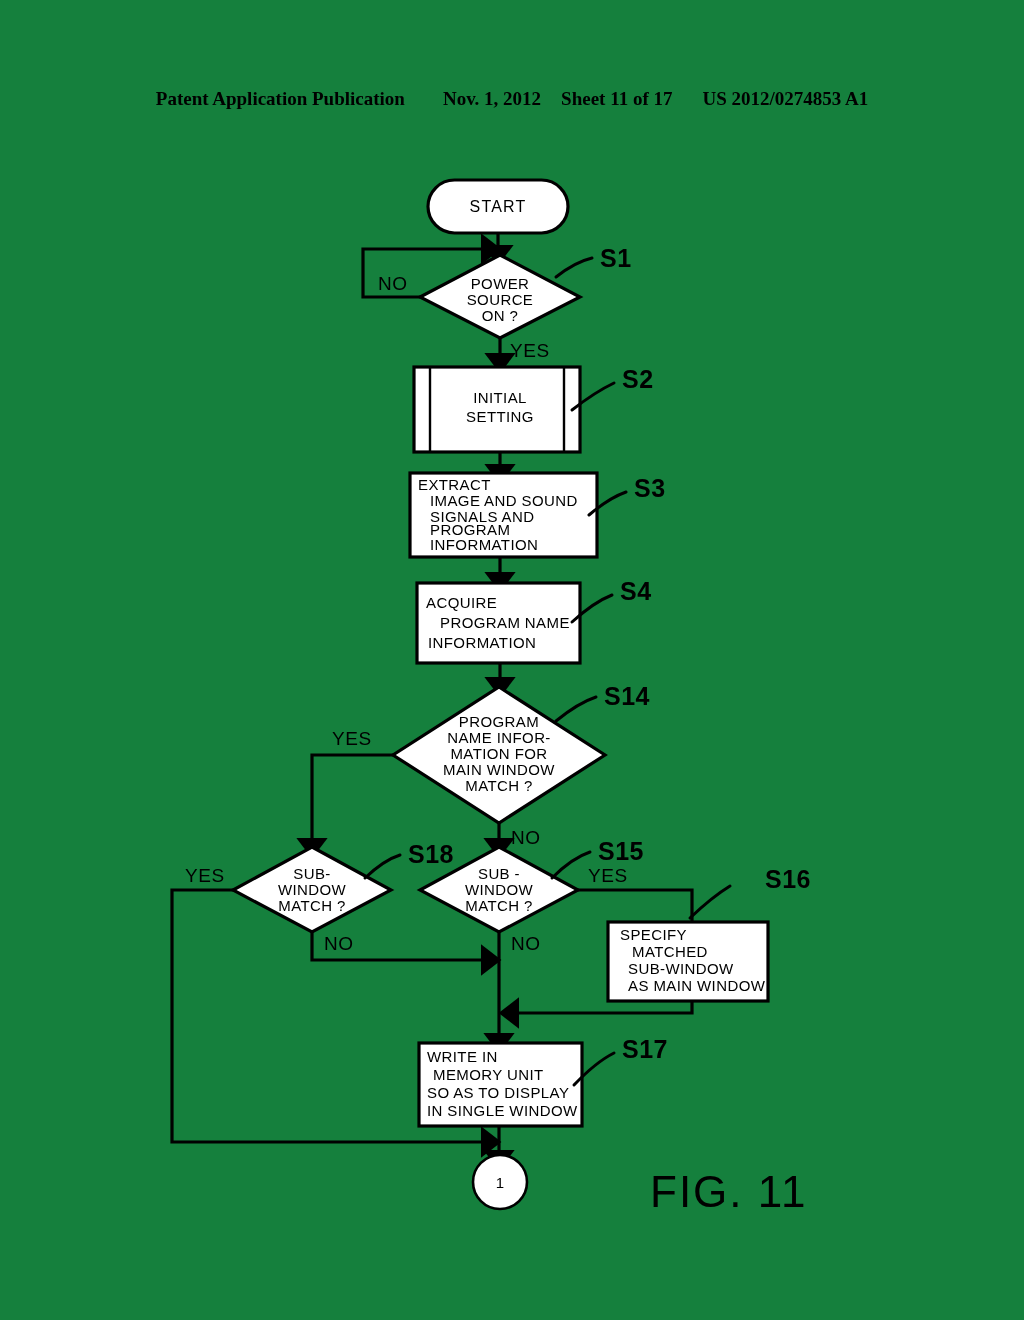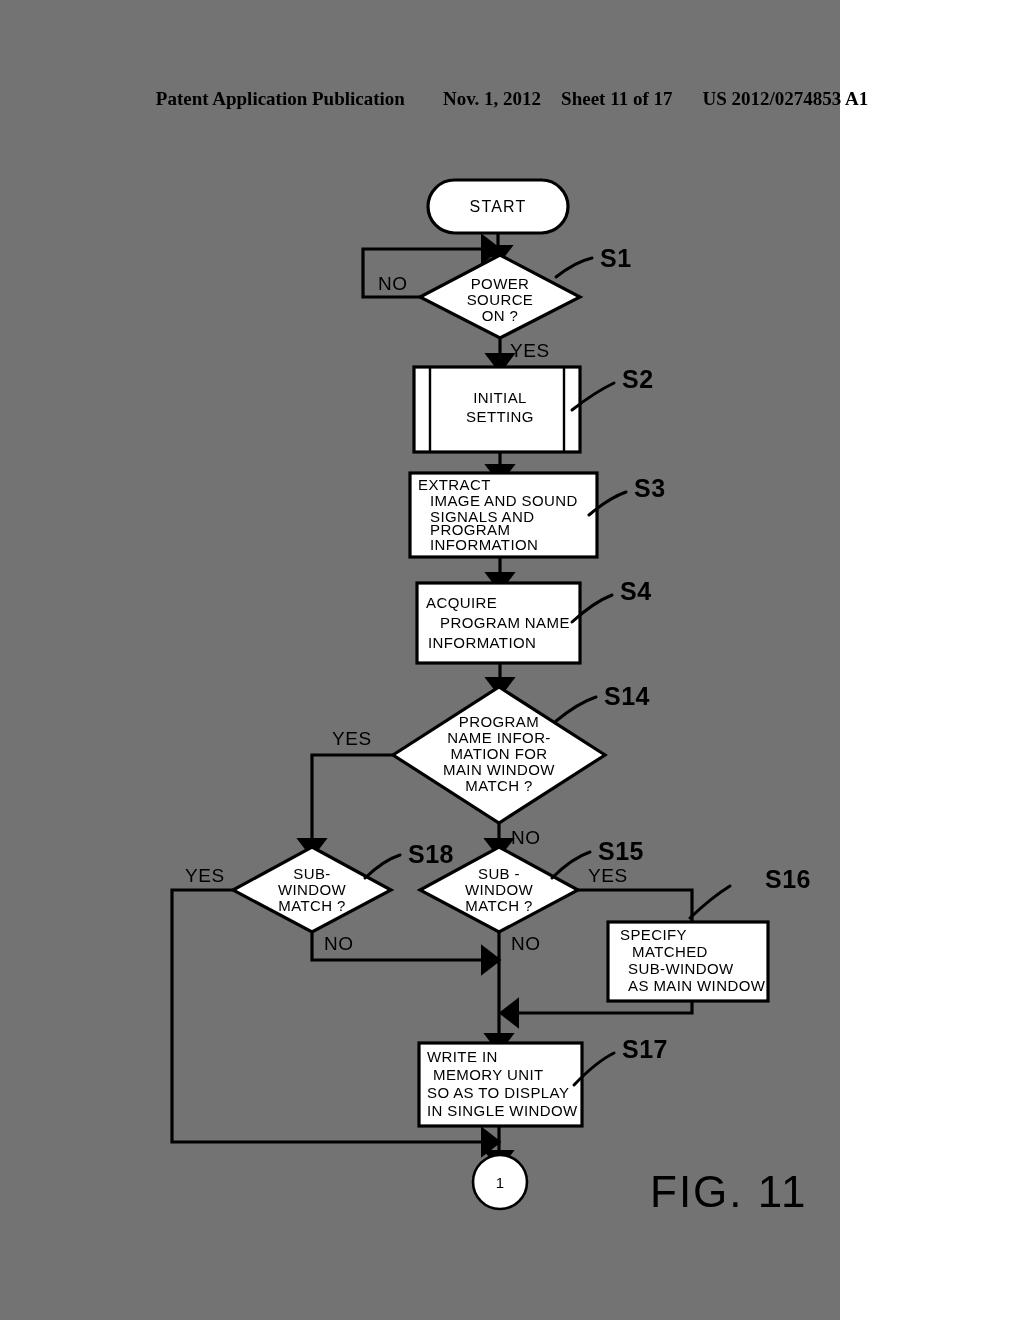--- a/index.html
+++ b/index.html
@@ -10,23 +10,23 @@
   body {
     width: 1024px;
     height: 1320px;
     position: relative;
     font-family: "Liberation Sans", sans-serif;
     overflow: hidden;
   }
   #page {
     position: absolute;
     left: 0; top: 0;
-    width: 840px;
+    width: 1024px;
     height: 1320px;
-    background: #737373;
+    background: #15803d;
   }
   
   #pub-header {
     position: absolute;
     top: 88px;
     left: 0;
     width: 1024px;
     text-align: center;
     font-family: "Liberation Serif", serif;
     font-weight: bold;

